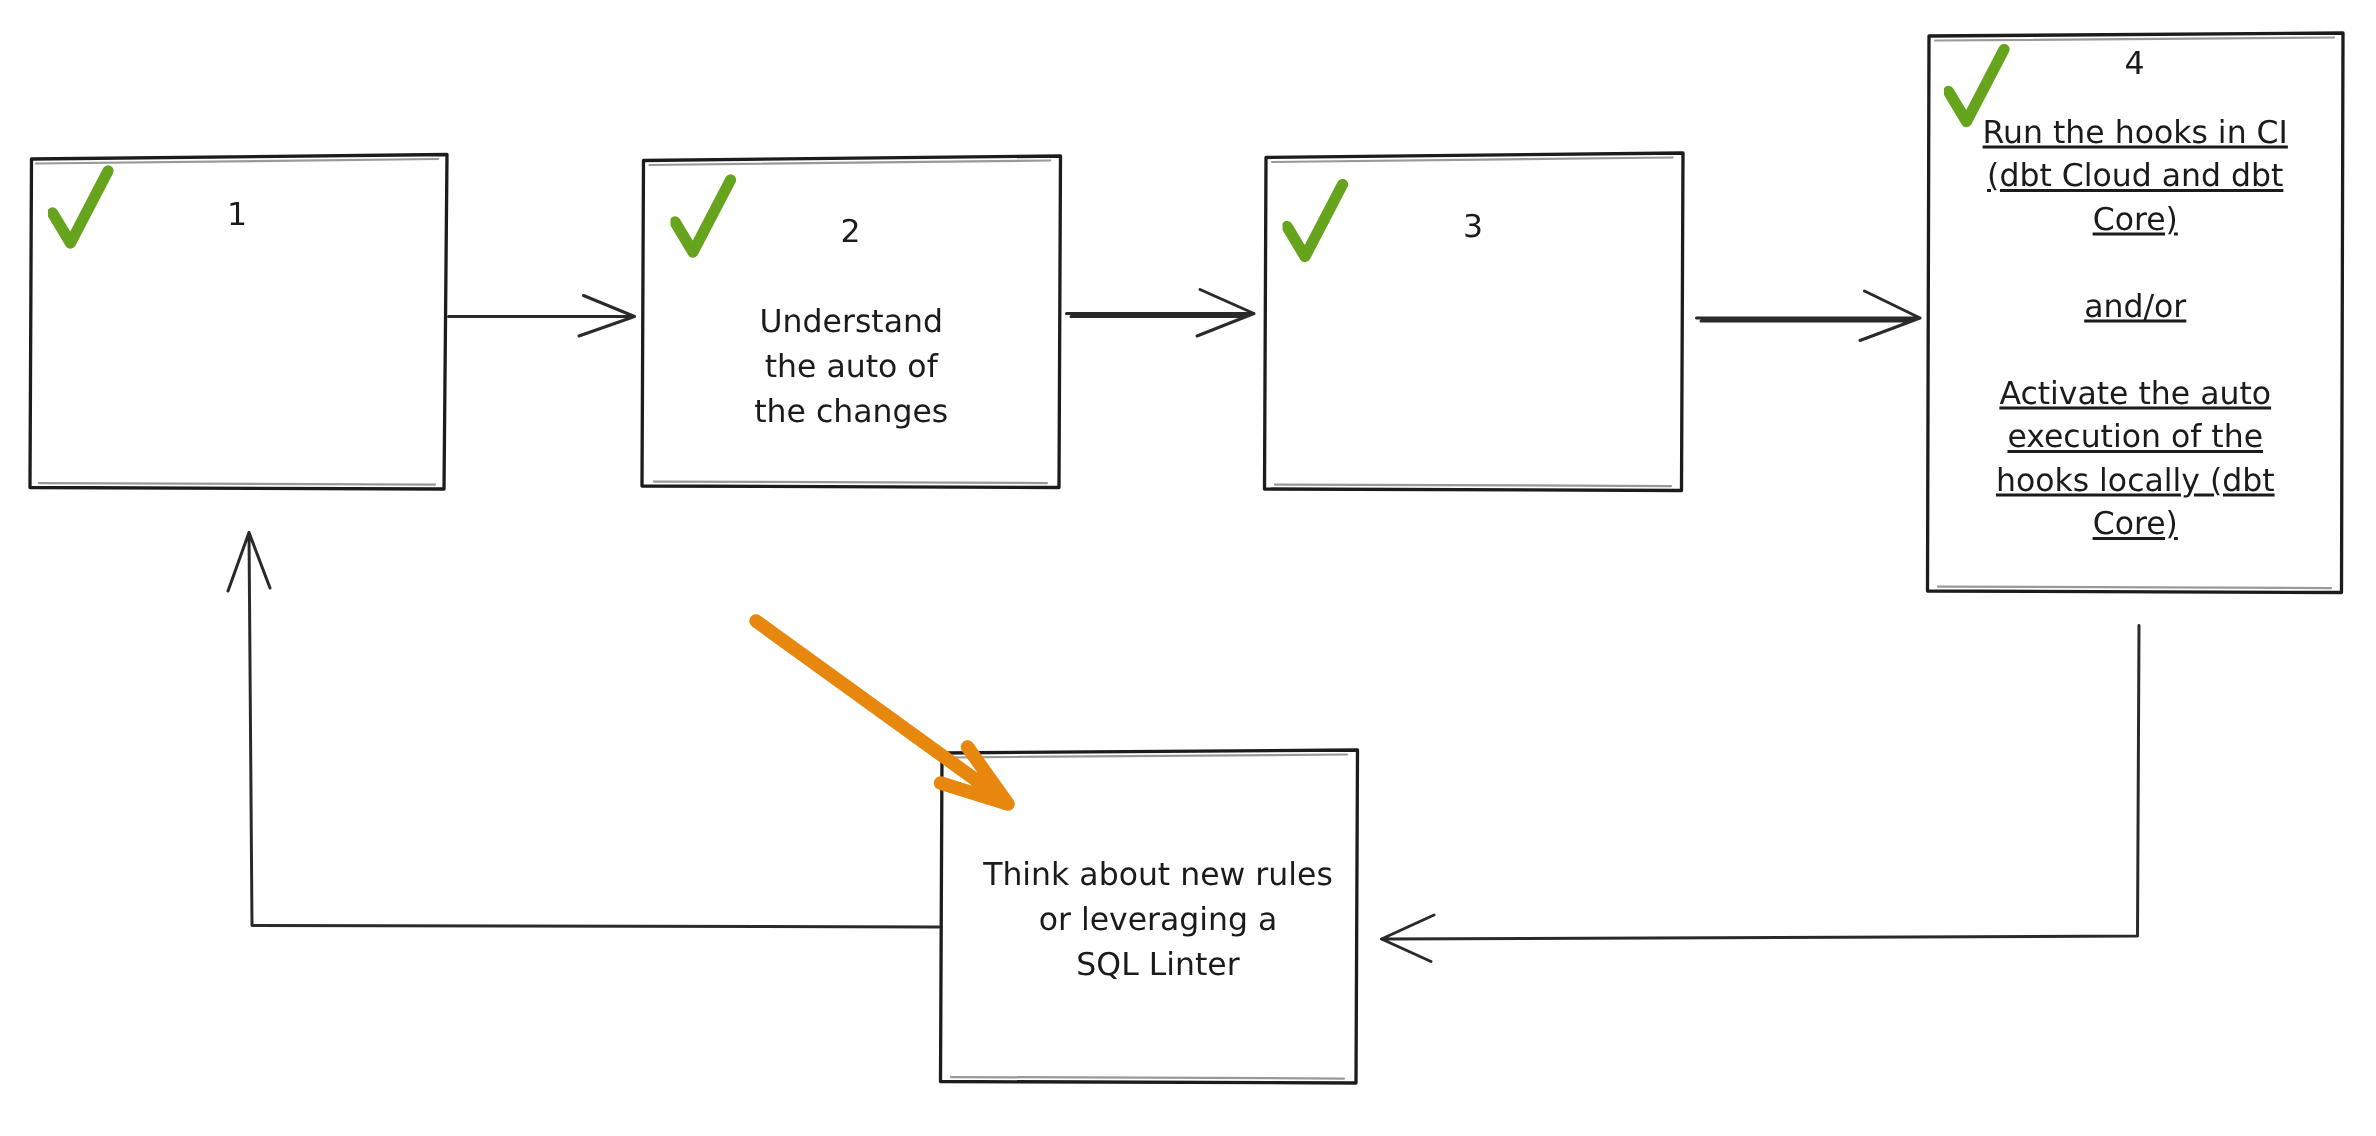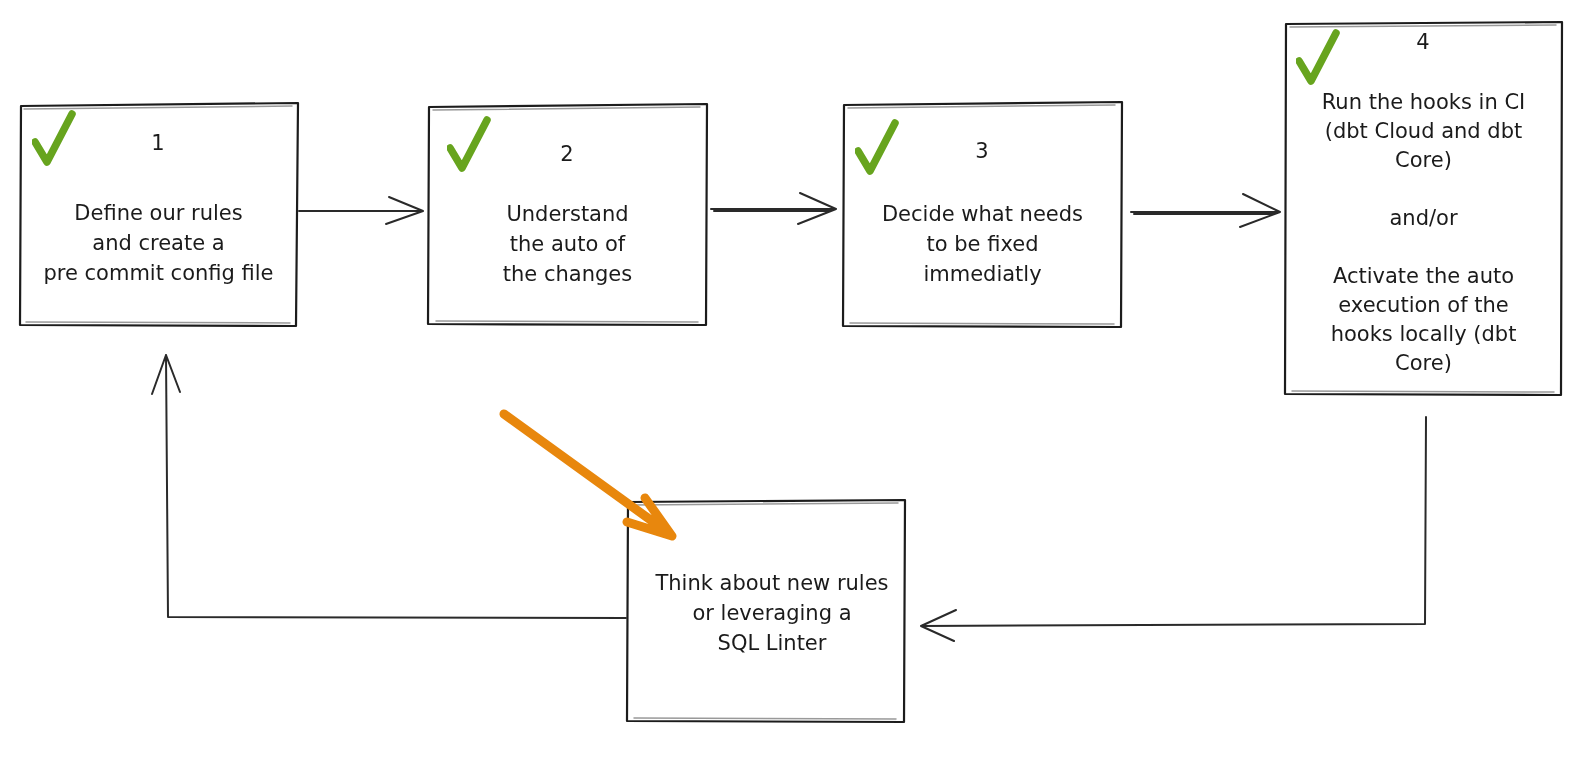--- a/index.html
+++ b/index.html
@@ -59,21 +59,21 @@
   .box5 { left: 627px;  top: 500px; width: 290px; height: 222px; }
 
   .box1 .num { top: 27px; }
   .box2 .num { top: 37px; }
   .box3 .num { top: 36px; }
   .box4 .num { top: 8px; }
 
   .box1 .body { top: 94px; }
   .box2 .body { top: 94px; }
   .box3 .body { top: 96px; }
-  .box4 .body { top: 66px; line-height: 29px; }
+  .box4 .body { top: 52px; line-height: 29px; text-decoration: underline; }
   .box5 .body { top: 68px; }
 
   .box1 .check { left: 12px; top: 6px; }
   .box2 .check { left: 19px; top: 11px; }
   .box3 .check { left: 12px; top: 16px; }
   .box4 .check { left: 11px; top: 7px; }
 </style>
 </head>
 <body>
 
@@ -114,23 +114,20 @@
     </g>
   </svg>
 
   <div class="box box1">
     <span class="check">
       <svg viewBox="0 0 44 58">
           <polyline points="3,32 15,52 40,4" fill="none" stroke="#67a41e" stroke-width="7.5" stroke-linecap="round" stroke-linejoin="round"></polyline>
         </svg>
     </span>
     <div class="num">1</div>
-    <div class="body">Define our rules
-and create a
-pre commit config file</div>
   </div>
 
   <div class="box box2">
     <span class="check">
       <svg viewBox="0 0 44 58">
           <polyline points="3,32 15,52 40,4" fill="none" stroke="#67a41e" stroke-width="7.5" stroke-linecap="round" stroke-linejoin="round"></polyline>
         </svg>
     </span>
     <div class="num">2</div>
     <div class="body">Understand
@@ -138,23 +135,20 @@
 the changes</div>
   </div>
 
   <div class="box box3">
     <span class="check">
       <svg viewBox="0 0 44 58">
           <polyline points="3,32 15,52 40,4" fill="none" stroke="#67a41e" stroke-width="7.5" stroke-linecap="round" stroke-linejoin="round"></polyline>
         </svg>
     </span>
     <div class="num">3</div>
-    <div class="body">Decide what needs
-to be fixed
-immediatly</div>
   </div>
 
   <div class="box box4">
     <span class="check">
       <svg viewBox="0 0 44 58">
           <polyline points="3,32 15,52 40,4" fill="none" stroke="#67a41e" stroke-width="7.5" stroke-linecap="round" stroke-linejoin="round"></polyline>
         </svg>
     </span>
     <div class="num">4</div>
     <div class="body">Run the hooks in CI

